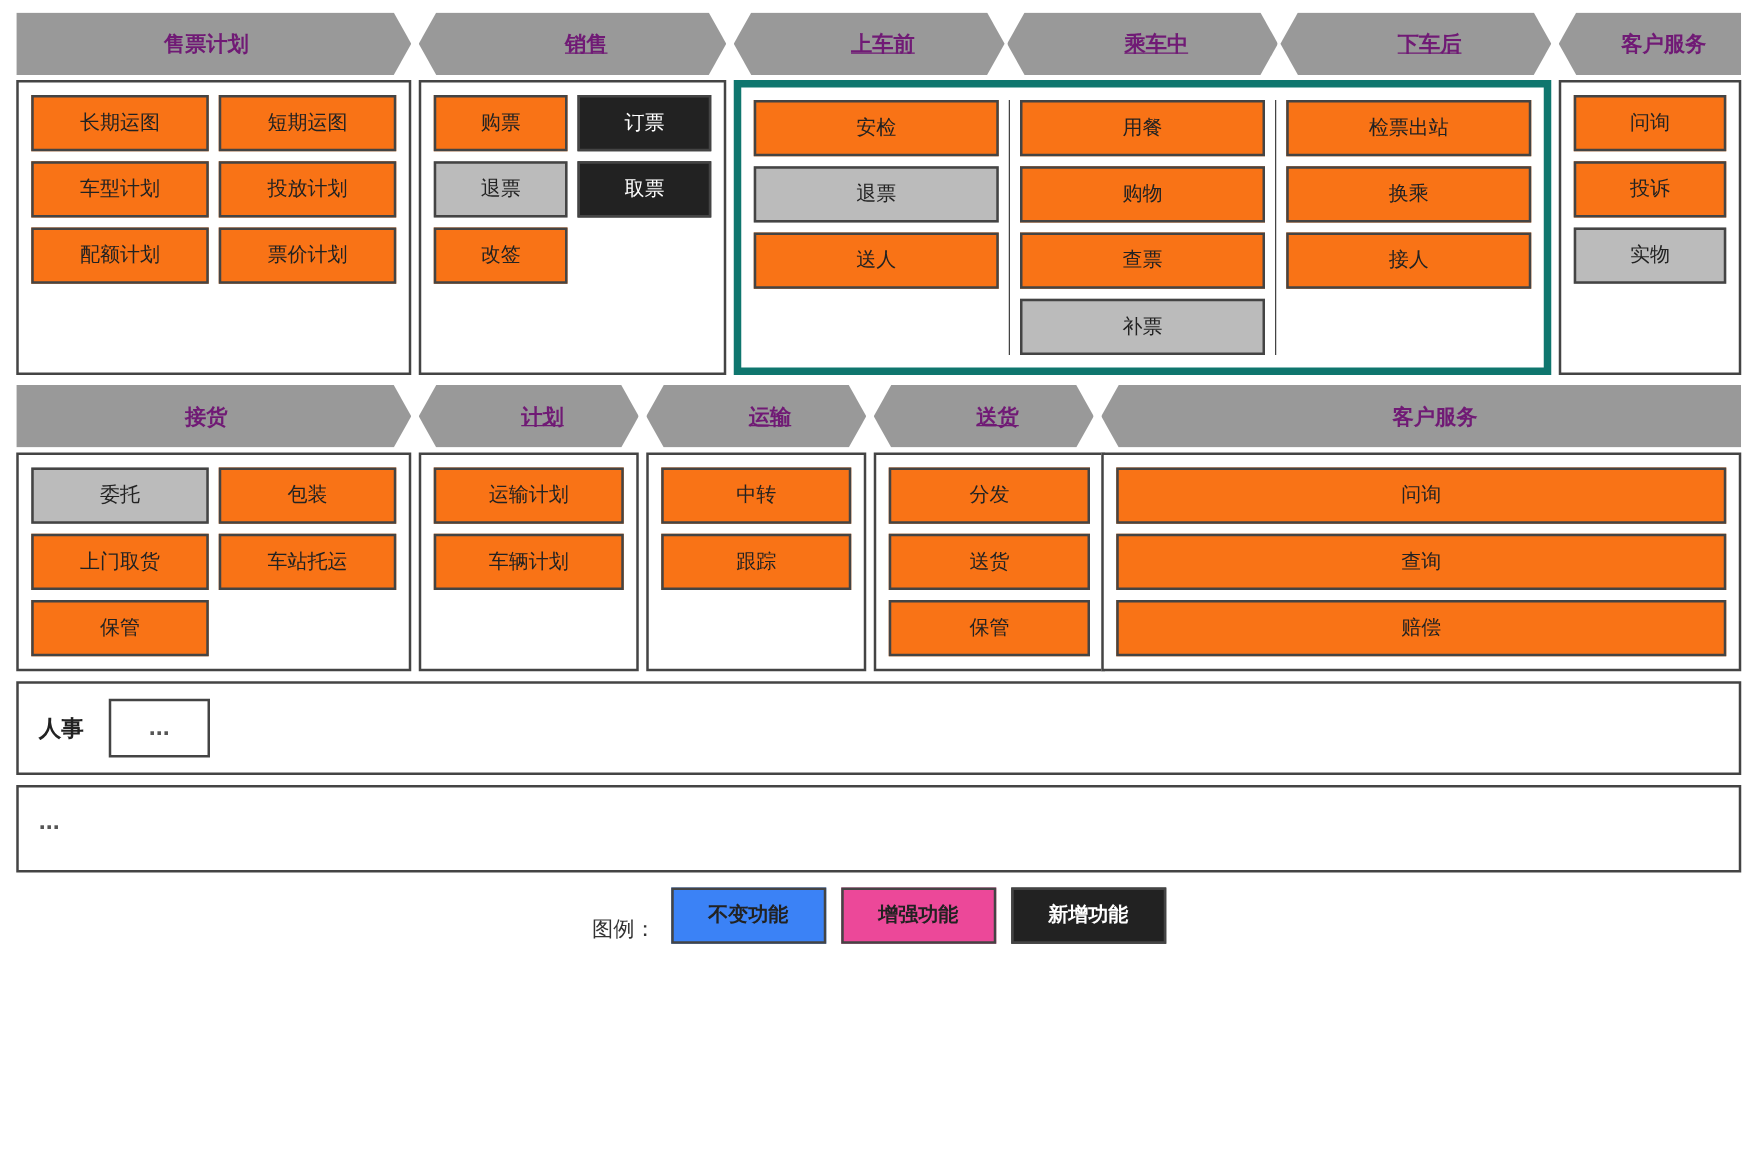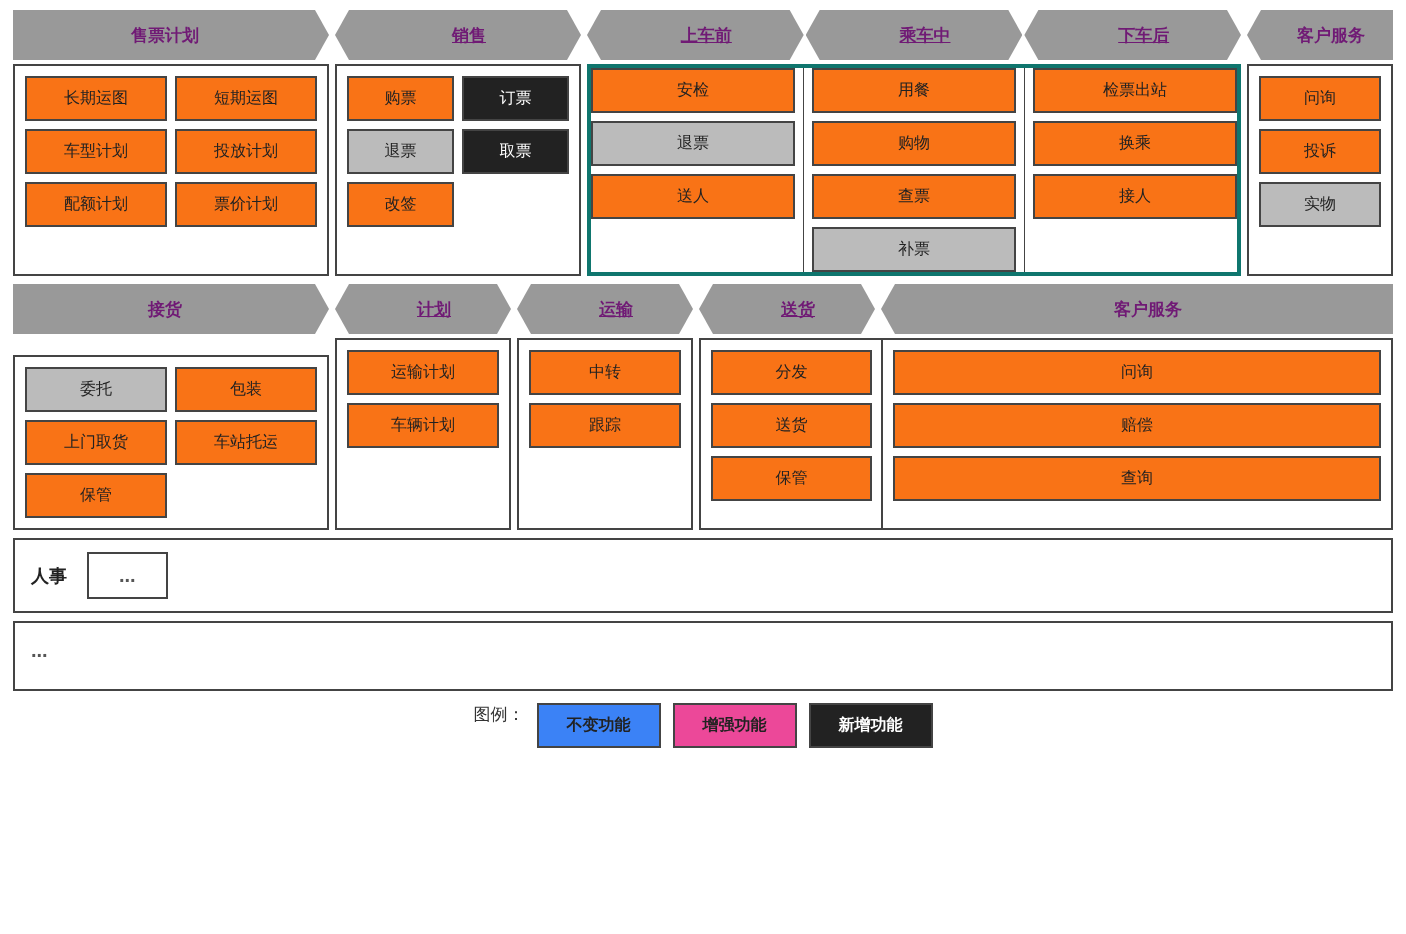--- a/index.html
+++ b/index.html
@@ -91,21 +91,21 @@
 
     .misc-dots {
       font-size: 20px;
       font-weight: bold;
       color: #555;
     }
 
     
     .legend-row {
       display: flex;
-      align-items: flex-start;
+      align-items: flex-end;
       justify-content: center;
       gap: 12px;
       margin-top: 8px;
     }
 
     .legend-label {
       font-size: 17px;
       color: #333;
     }
 
@@ -202,21 +202,21 @@
           <span>上车前</span>
         </div>
         <div class="ah mid" style="flex:1; margin-right:2px;">
           <span>乘车中</span>
         </div>
         <div class="ah mid" style="flex:1;">
           <span>下车后</span>
         </div>
       </div>
 
-      <div style="border:4px solid #0f766e; display:flex; gap:8px; flex:1;">
+      <div style="border:6px solid #0f766e; padding:10px; display:flex; gap:8px; flex:1;">
 
         <div style="display:flex; flex-direction:column; gap:8px; flex:1;">
           <button class="func-btn">安检</button>
           <button class="func-btn gray">退票</button>
           <button class="func-btn">送人</button>
         </div>
         <div style="width:1px; background:#444;"></div>
 
         <div style="display:flex; flex-direction:column; gap:8px; flex:1;">
           <button class="func-btn">用餐</button>
@@ -244,21 +244,21 @@
           <button class="func-btn">投诉</button>
           <button class="func-btn gray">实物</button>
         </div>
       </div>
     </div>
 
   </div>
 
   <div style="display:flex; gap:6px; margin-bottom:8px;">
 
-    <div class="section-wrapper" style="width:316px;gap:17px;">
+    <div class="section-wrapper" style="width:316px;">
       <div class="ah first" style="width:316px; padding: 0 28px 0 16px; margin-bottom:4px;">
         <span>接货</span>
       </div>
       <div class="content-panel" style="width:316px; flex:1;">
         <div class="btn-grid" style="grid-template-columns:1fr 1fr;">
           <button class="func-btn gray">委托</button>
           <button class="func-btn">包装</button>
           <button class="func-btn">上门取货</button>
           <button class="func-btn">车站托运</button>
           <button class="func-btn">保管</button>
@@ -303,22 +303,22 @@
       </div>
     </div>
 
     <div class="section-wrapper" style="flex:1;">
       <div class="ah last" style="width:100%; margin-bottom:4px;">
         <span>客户服务</span>
       </div>
       <div class="content-panel" style="width:100%; flex:1;">
         <div class="btn-grid" style="grid-template-columns:1fr;">
           <button class="func-btn">问询</button>
+          <button class="func-btn">查询</button>
           <button class="func-btn">赔偿</button>
-          <button class="func-btn">查询</button>
         </div>
       </div>
     </div>
 
   </div>
 
   <div class="hr-section">
     <span class="hr-label">人事</span>
     <div class="hr-dots-box">
       <span>...</span>

